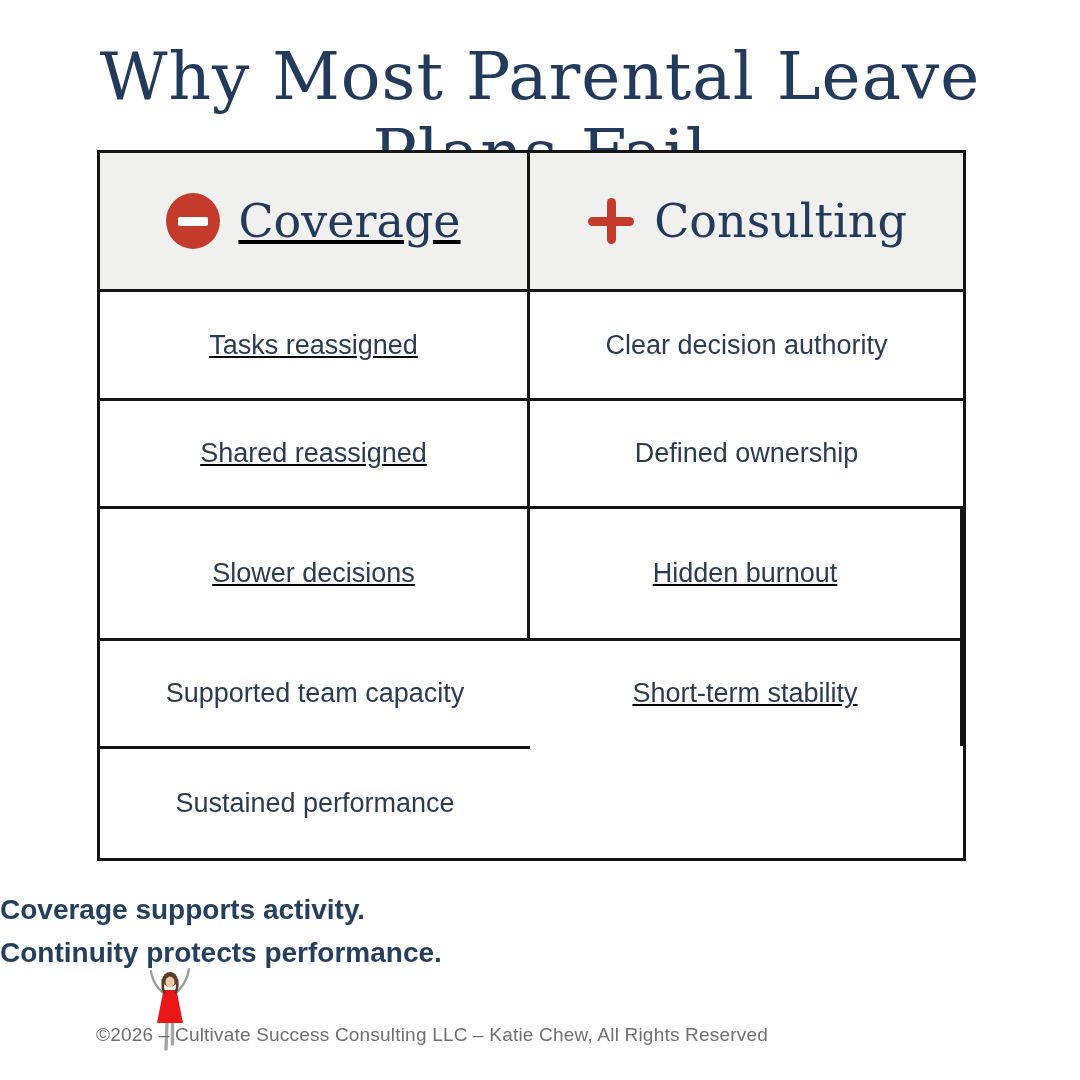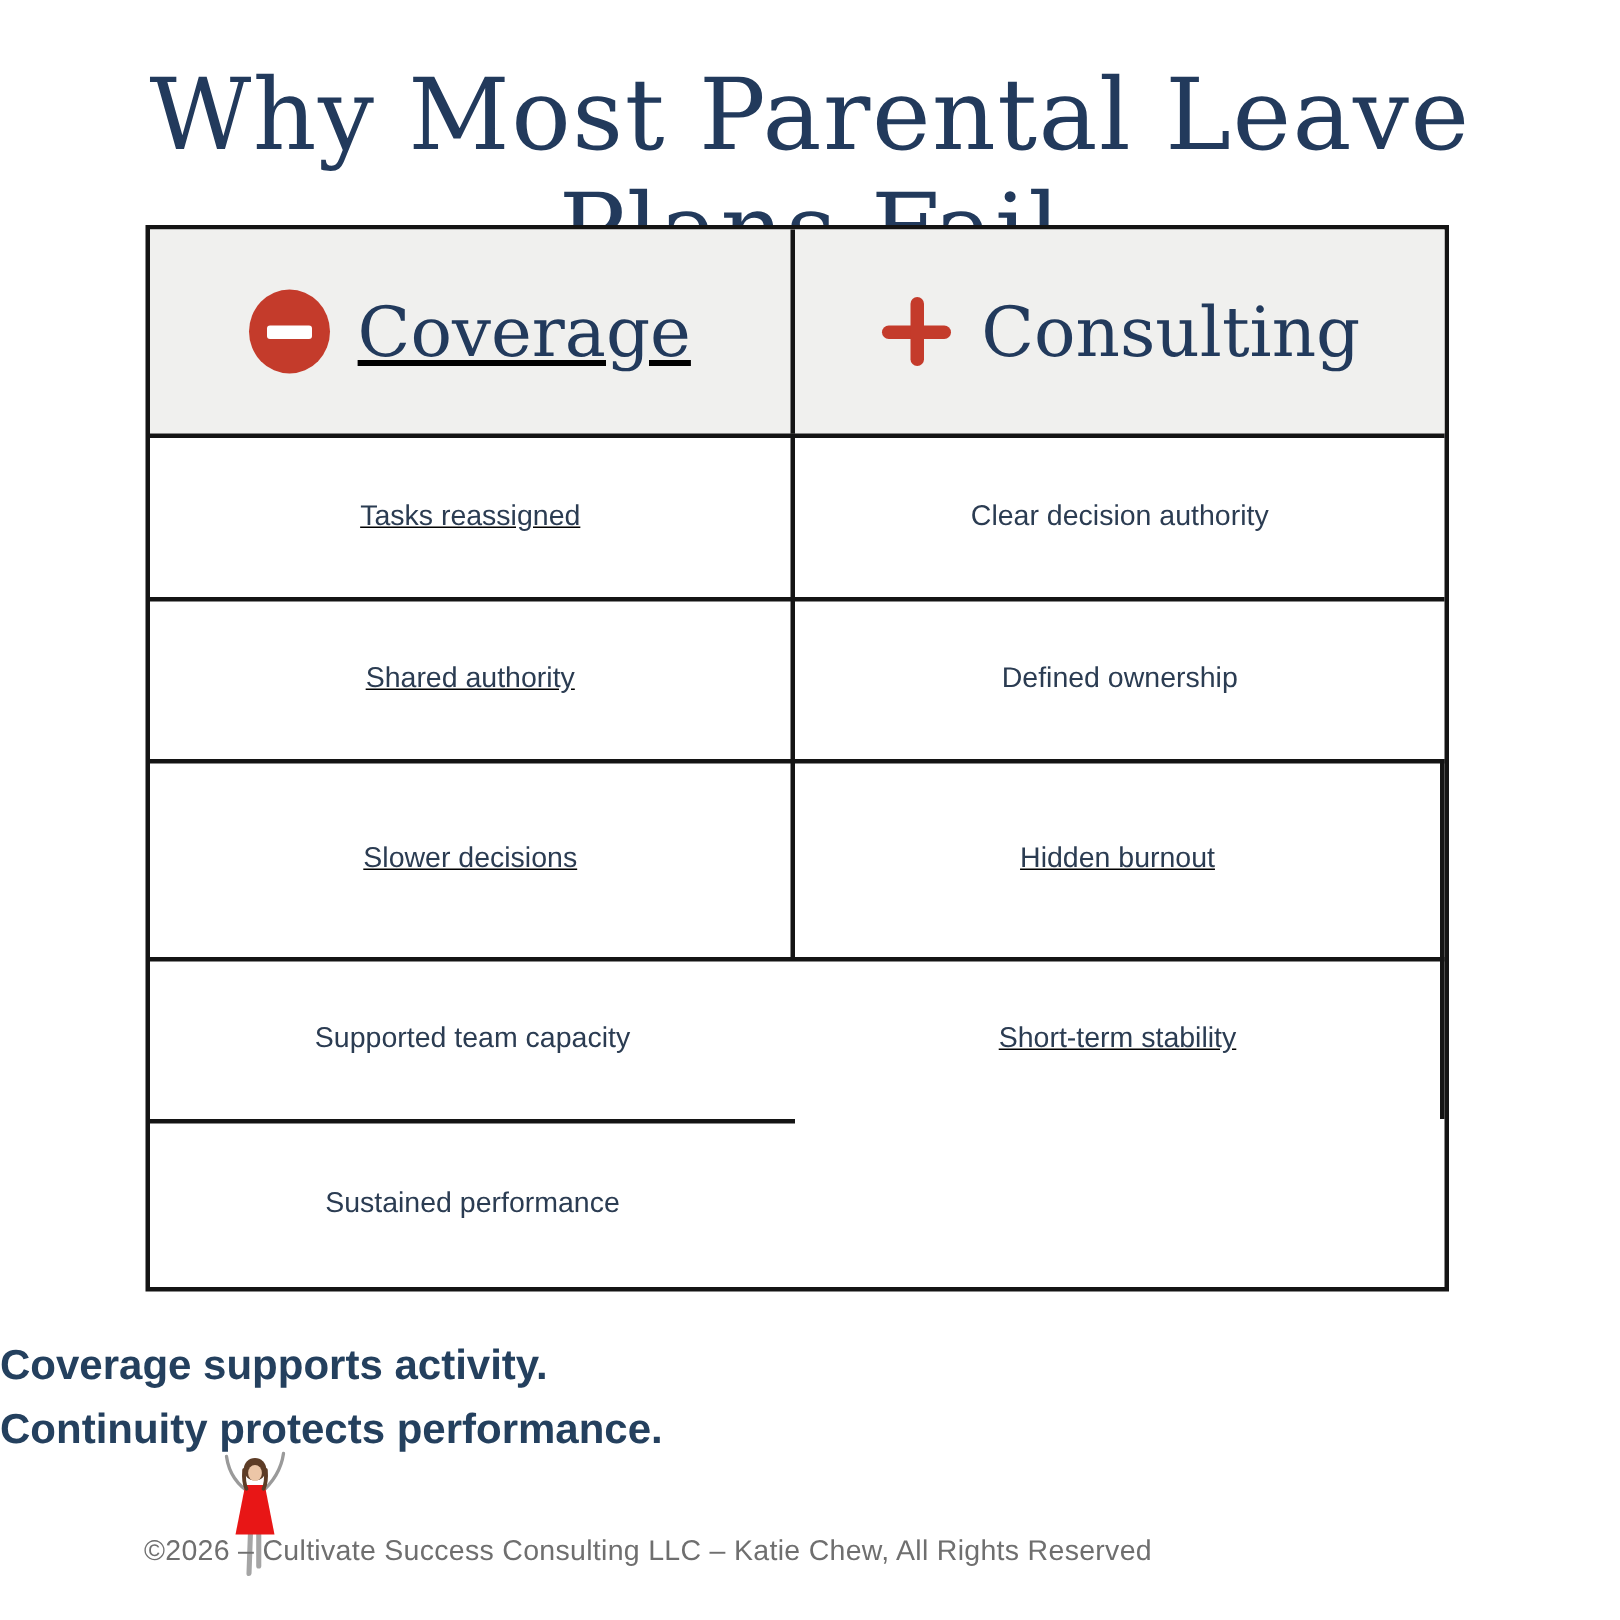--- a/index.html
+++ b/index.html
@@ -28,21 +28,21 @@
     box-sizing:border-box;text-align:center;
   }
   .cell.col-left{border-right:3px solid #141414;text-decoration:underline;}
   .cell.row-border{border-top:3px solid #141414;}
   .cell.header{background:#f0f0ee;gap:18px;}
   .hdr-label{
     font-family:"DejaVu Serif",serif;
     font-size:46px;color:#223a5c;line-height:1;
   }
   .cell-text{
-    font-size:19px;color:#2b3c52;line-height:1.5;
+    font-size:27px;color:#2b3c52;line-height:1.5;
     display:inline-block;max-width:340px;
   }
   
   .minus-icon{
     width:54px;height:56px;border-radius:50%;background:#c43b2b;
     display:flex;align-items:center;justify-content:center;flex:0 0 auto;
   }
   .minus-icon .bar{width:30px;height:9px;background:#ffffff;border-radius:2px;}
   
   .plus-icon{position:relative;width:50px;height:50px;flex:0 0 auto;}
@@ -89,21 +89,21 @@
     </div>
 
     <div class="cell col-left row-border">
       <span class="cell-text">Tasks reassigned</span>
     </div>
     <div class="cell row-border">
       <span class="cell-text">Clear decision authority</span>
     </div>
 
     <div class="cell col-left row-border">
-      <span class="cell-text">Shared authority</span>
+      <span class="cell-text">Shared reassigned</span>
     </div>
     <div class="cell row-border">
       <span class="cell-text">Defined ownership</span>
     </div>
 
     <div class="cell col-left row-border">
       <span class="cell-text">Slower decisions</span>
     </div>
 
     <div class="cell col-left row-border">

